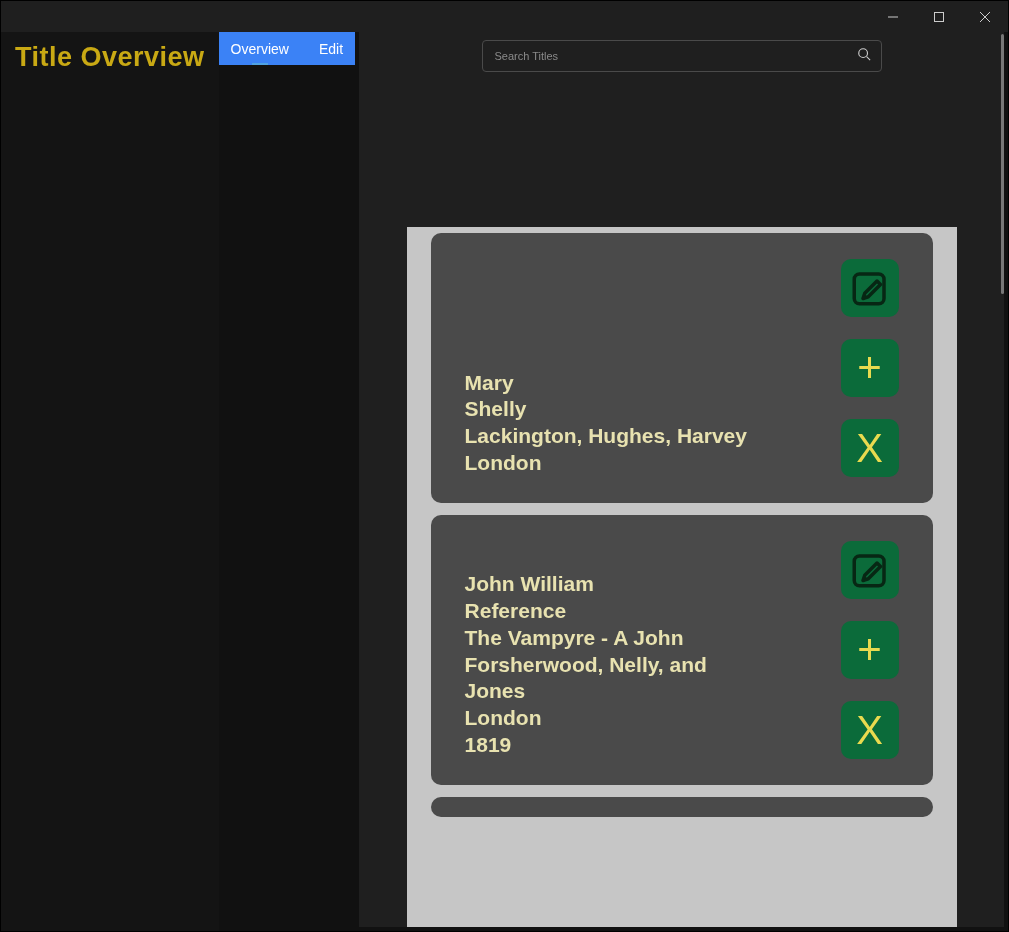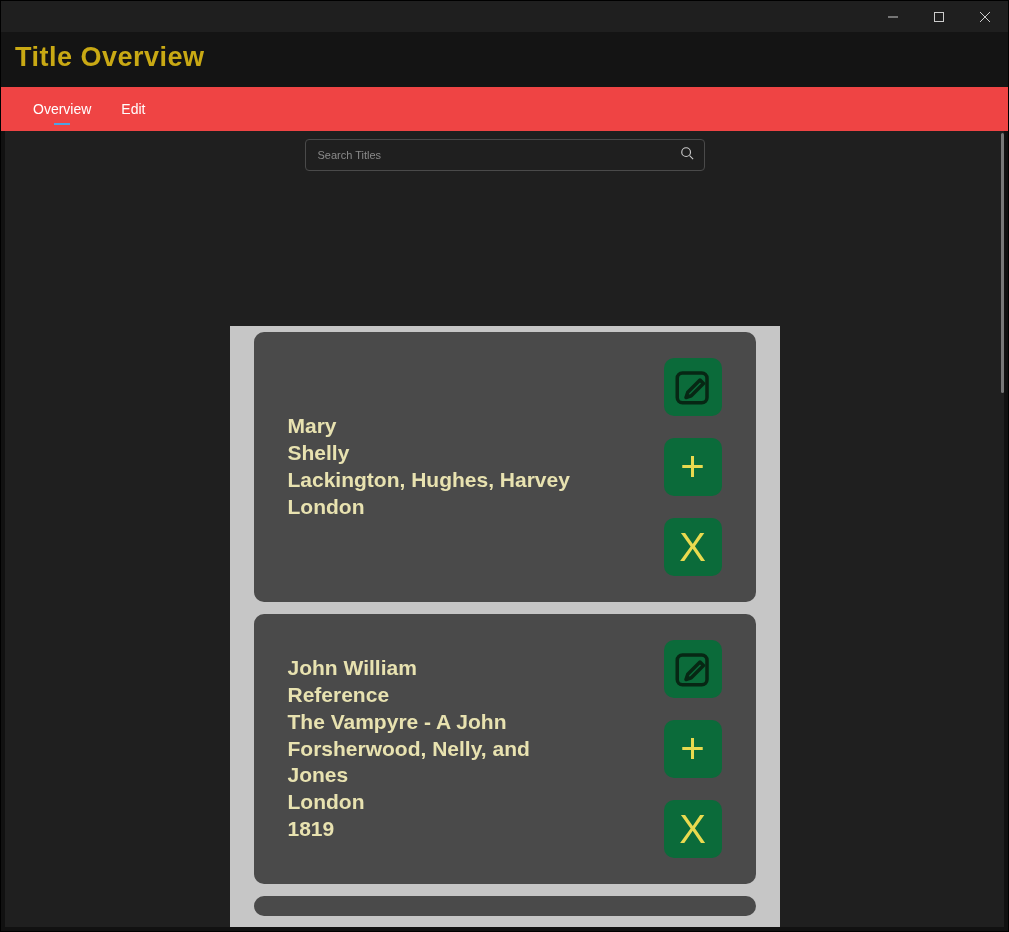--- a/index.html
+++ b/index.html
@@ -33,40 +33,40 @@
     color: #ccc;
     font-size: 10px;
   }
   .win-btn svg { width: 10px; height: 10px; display:block; }
   .app-frame {
     border-left: 1px solid #000;
     border-right: 1px solid #000;
     border-bottom: 1px solid #000;
     height: calc(932px - 32px);
     display:flex;
-    flex-direction:column;
+    flex-direction:row;
     background:#111;
   }
   
   .header {
     background: #141414;
     padding: 10px 14px 14px 14px;
   }
   .header-title {
     font-size: 27px;
     font-weight: 700;
     color: #c9a914;
     letter-spacing: 0.5px;
   }
   
   .tabs {
-    background: #ef4444;
-    display: flex;
-    padding: 0 20px;
-    height: 44px;
+    background: #3b82f6;
+    display: flex;
+    padding: 0 0;
+    height: 33px;
     align-items: center;
     gap: 6px;
   }
   .tab {
     color: #fff;
     font-size: 14px;
     padding: 10px 12px;
     position: relative;
     white-space: nowrap;
   }
@@ -126,21 +126,21 @@
     padding: 6px 24px;
     height: 800px;
   }
   .card {
     background: #4a4a4a;
     border-radius: 10px;
     padding: 26px 34px;
     margin-bottom: 12px;
     display: flex;
     justify-content: space-between;
-    align-items: center;
+    align-items: flex-end;
     position: relative;
   }
   .card-text {
     color: #e8e2b0;
     font-weight: 700;
     font-size: 21px;
     line-height: 1.28;
     max-width: 300px;
   }
   .card-actions {

